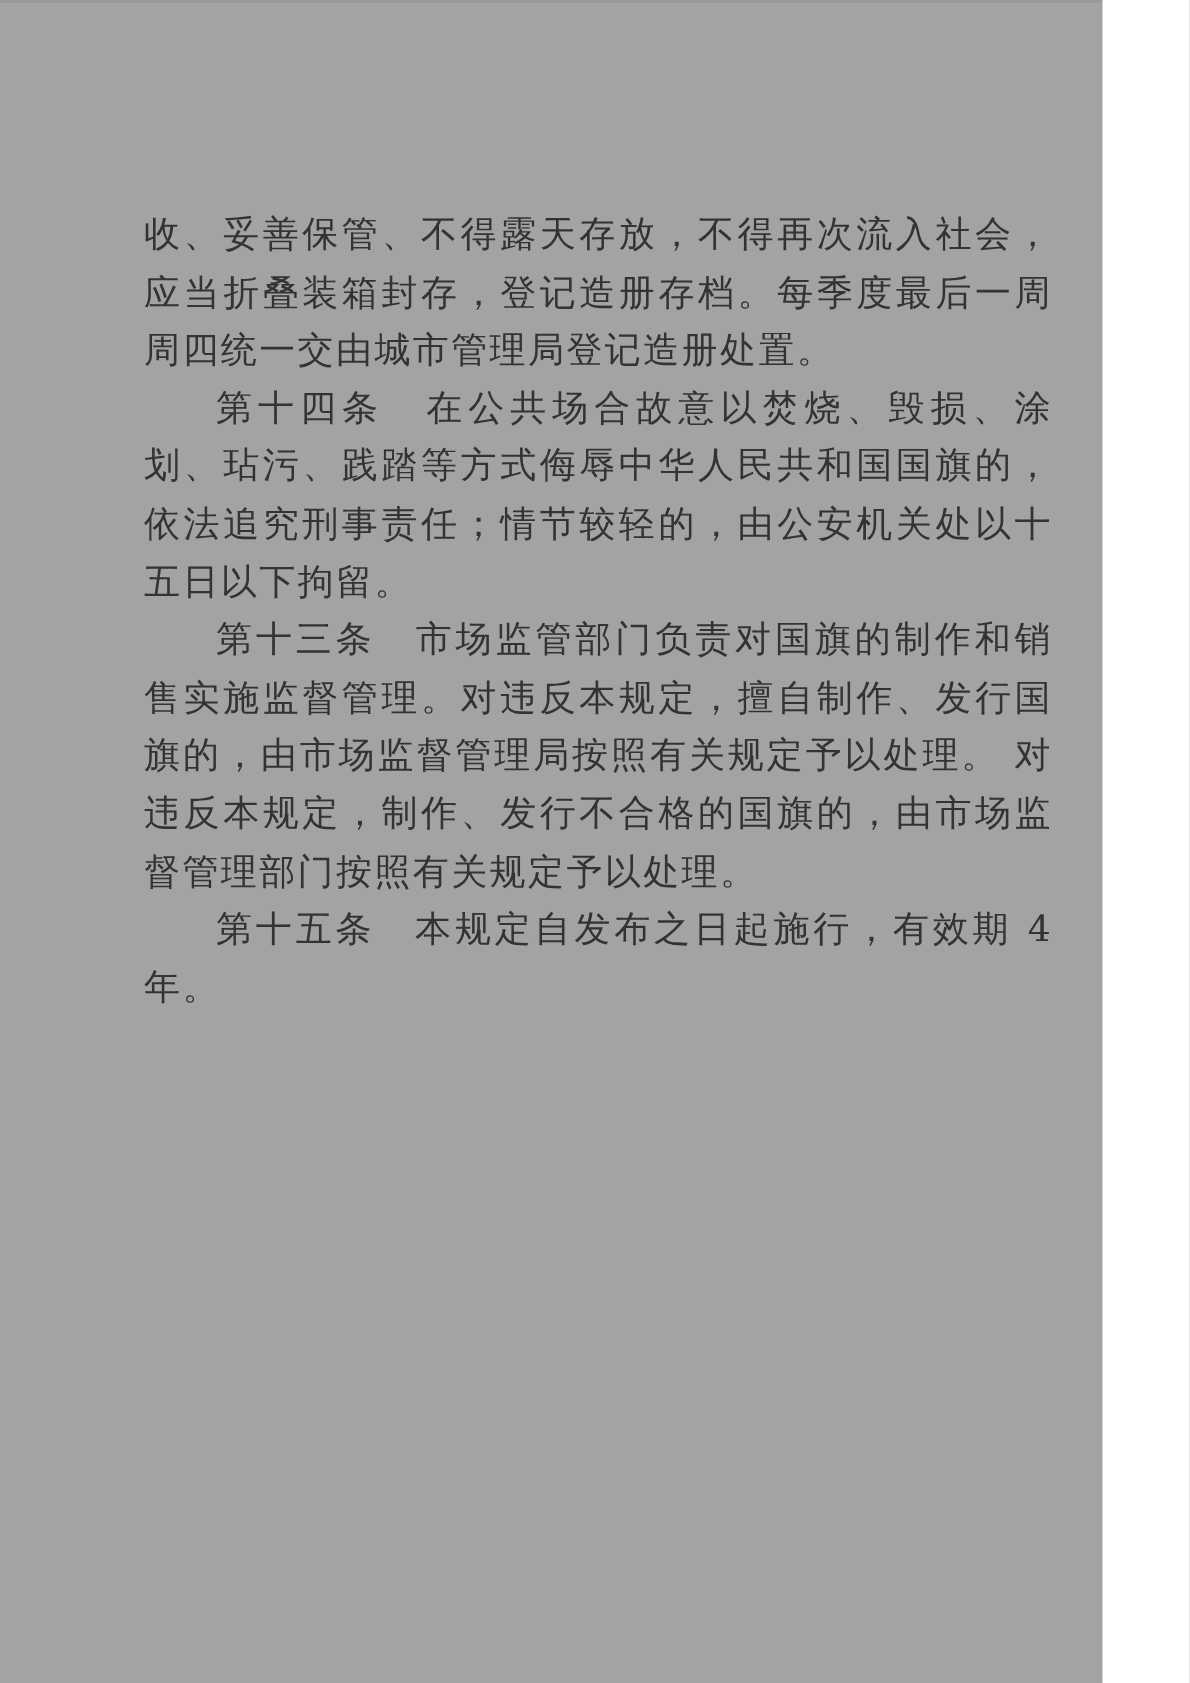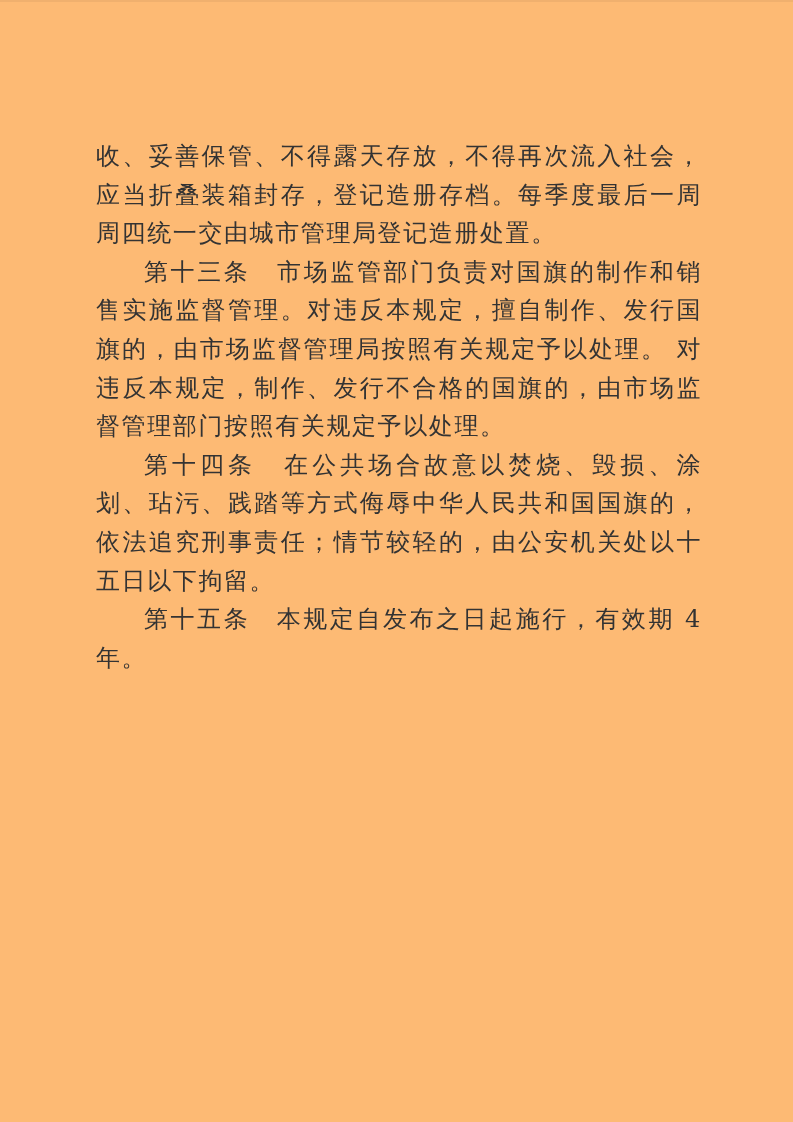--- a/index.html
+++ b/index.html
@@ -2,24 +2,24 @@
 <html><head>
 <meta charset="utf-8">
 <style>
   html, body {
     margin: 0;
     padding: 0;
     background: #ffffff;
   }
   .page {
     position: relative;
-    width: 793px;
+    width: 735px;
     height: 1122px;
     margin: 0;
-    background: #fdba74;
+    background: #a3a3a3;
     overflow: hidden;
     box-sizing: border-box;
   }
   .scan-edge {
     position: absolute;
     top: 0;
     left: 0;
     width: 100%;
     height: 2px;
     background: rgba(0, 0, 0, 0.05);
@@ -46,17 +46,17 @@
     text-indent: 2em;
   }
 </style>
 </head>
 <body>
 
 <div class="page">
   <div class="scan-edge"></div>
   <div class="doc-body">
     <p>收、妥善保管、不得露天存放，不得再次流入社会，应当折叠装箱封存，登记造册存档。每季度最后一周周四统一交由城市管理局登记造册处置。</p>
+    <p class="indent">第十四条　在公共场合故意以焚烧、毁损、涂划、玷污、践踏等方式侮辱中华人民共和国国旗的，依法追究刑事责任；情节较轻的，由公安机关处以十五日以下拘留。</p>
     <p class="indent">第十三条　市场监管部门负责对国旗的制作和销售实施监督管理。对违反本规定，擅自制作、发行国旗的，由市场监督管理局按照有关规定予以处理。 对违反本规定，制作、发行不合格的国旗的，由市场监督管理部门按照有关规定予以处理。</p>
-    <p class="indent">第十四条　在公共场合故意以焚烧、毁损、涂划、玷污、践踏等方式侮辱中华人民共和国国旗的，依法追究刑事责任；情节较轻的，由公安机关处以十五日以下拘留。</p>
     <p class="indent">第十五条　本规定自发布之日起施行，有效期 4 年。</p>
   </div>
 </div>
 
 </body></html>

